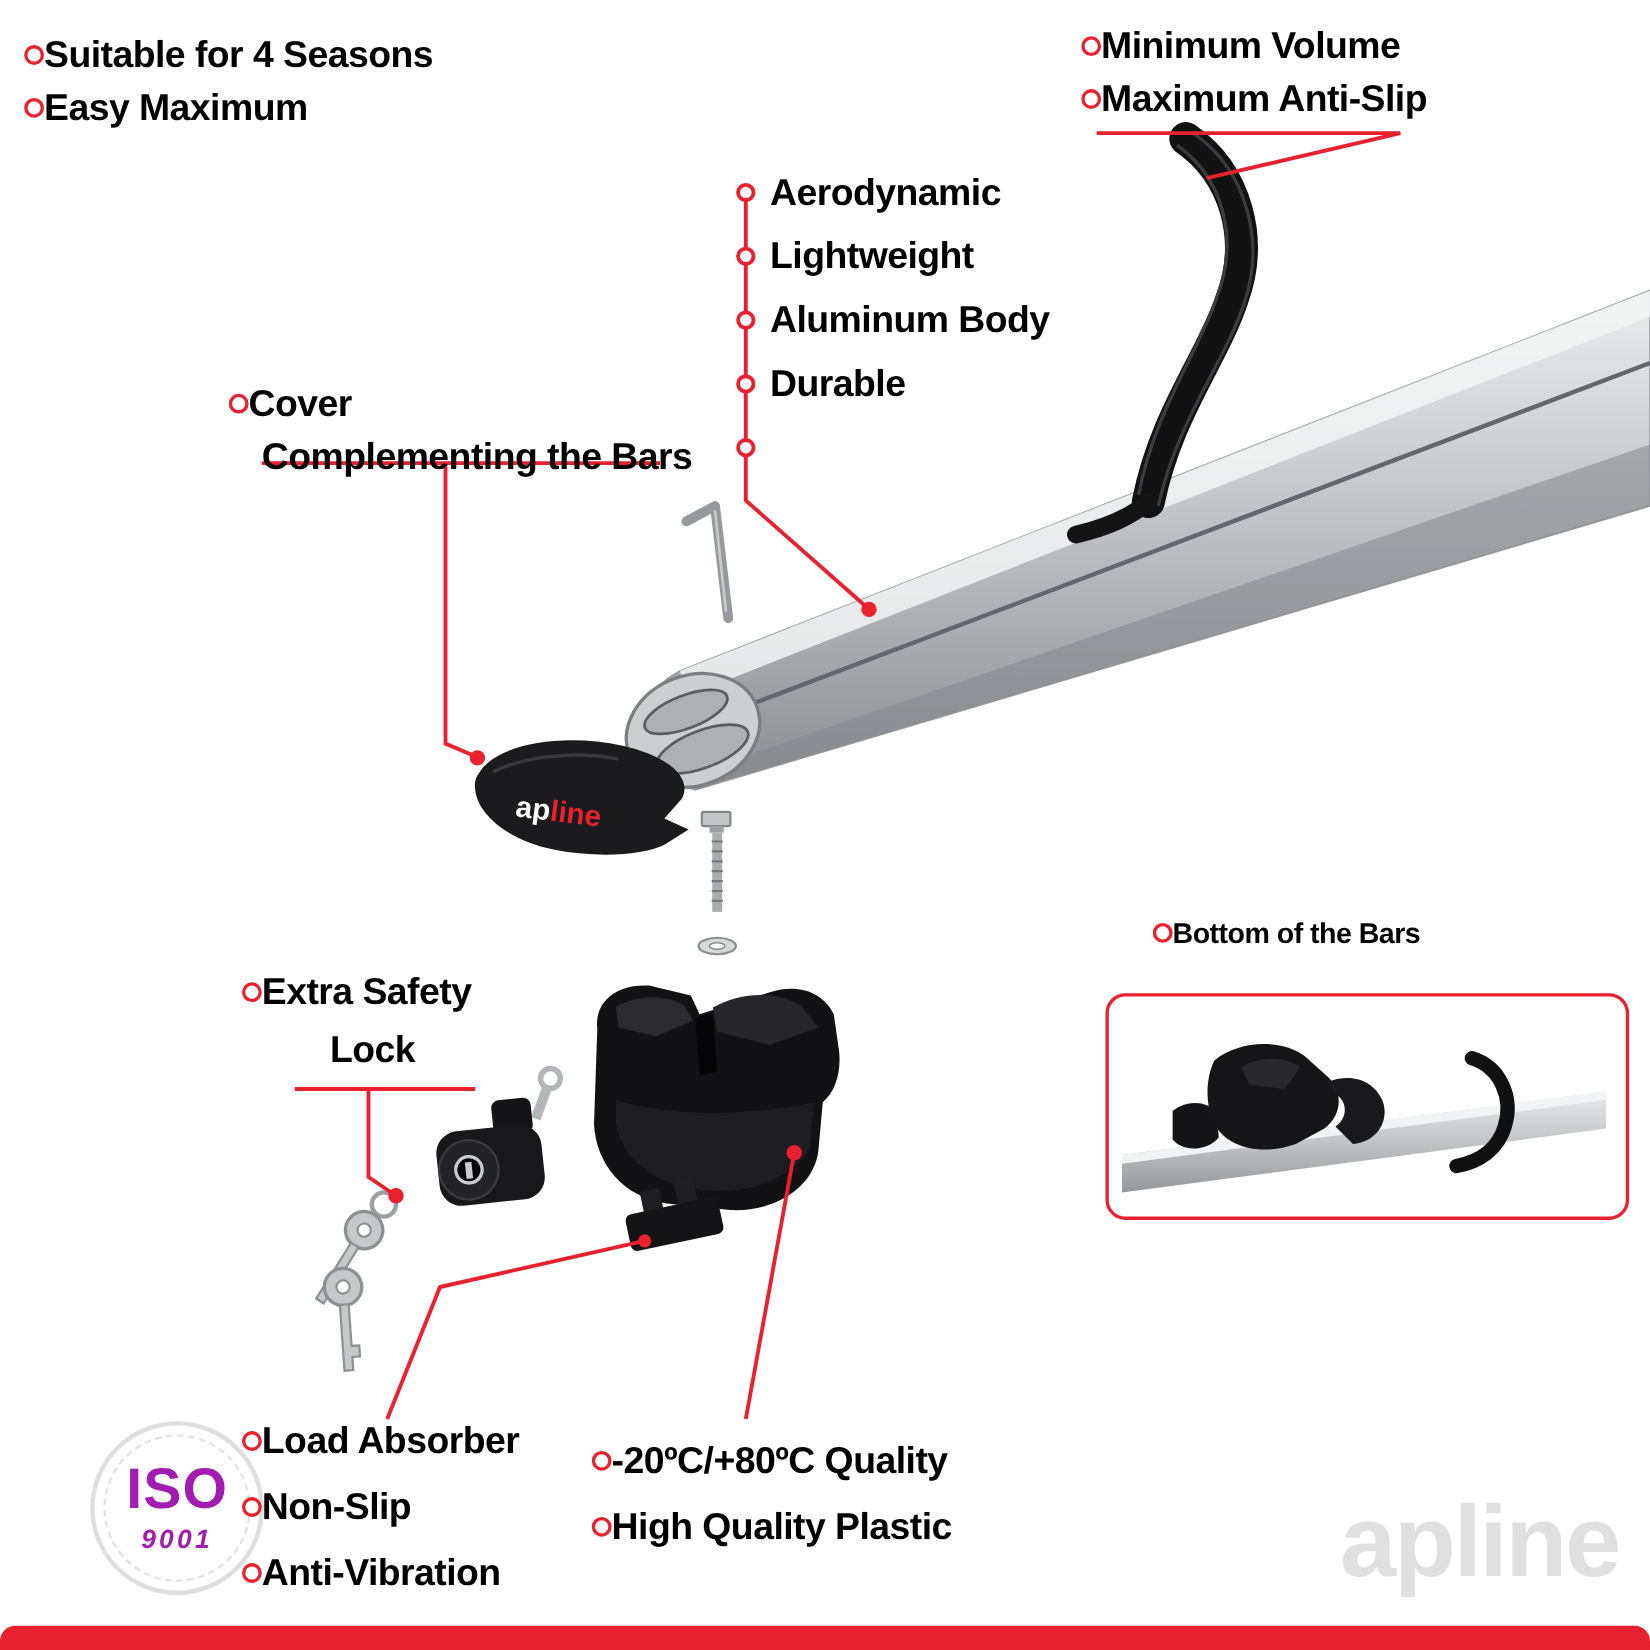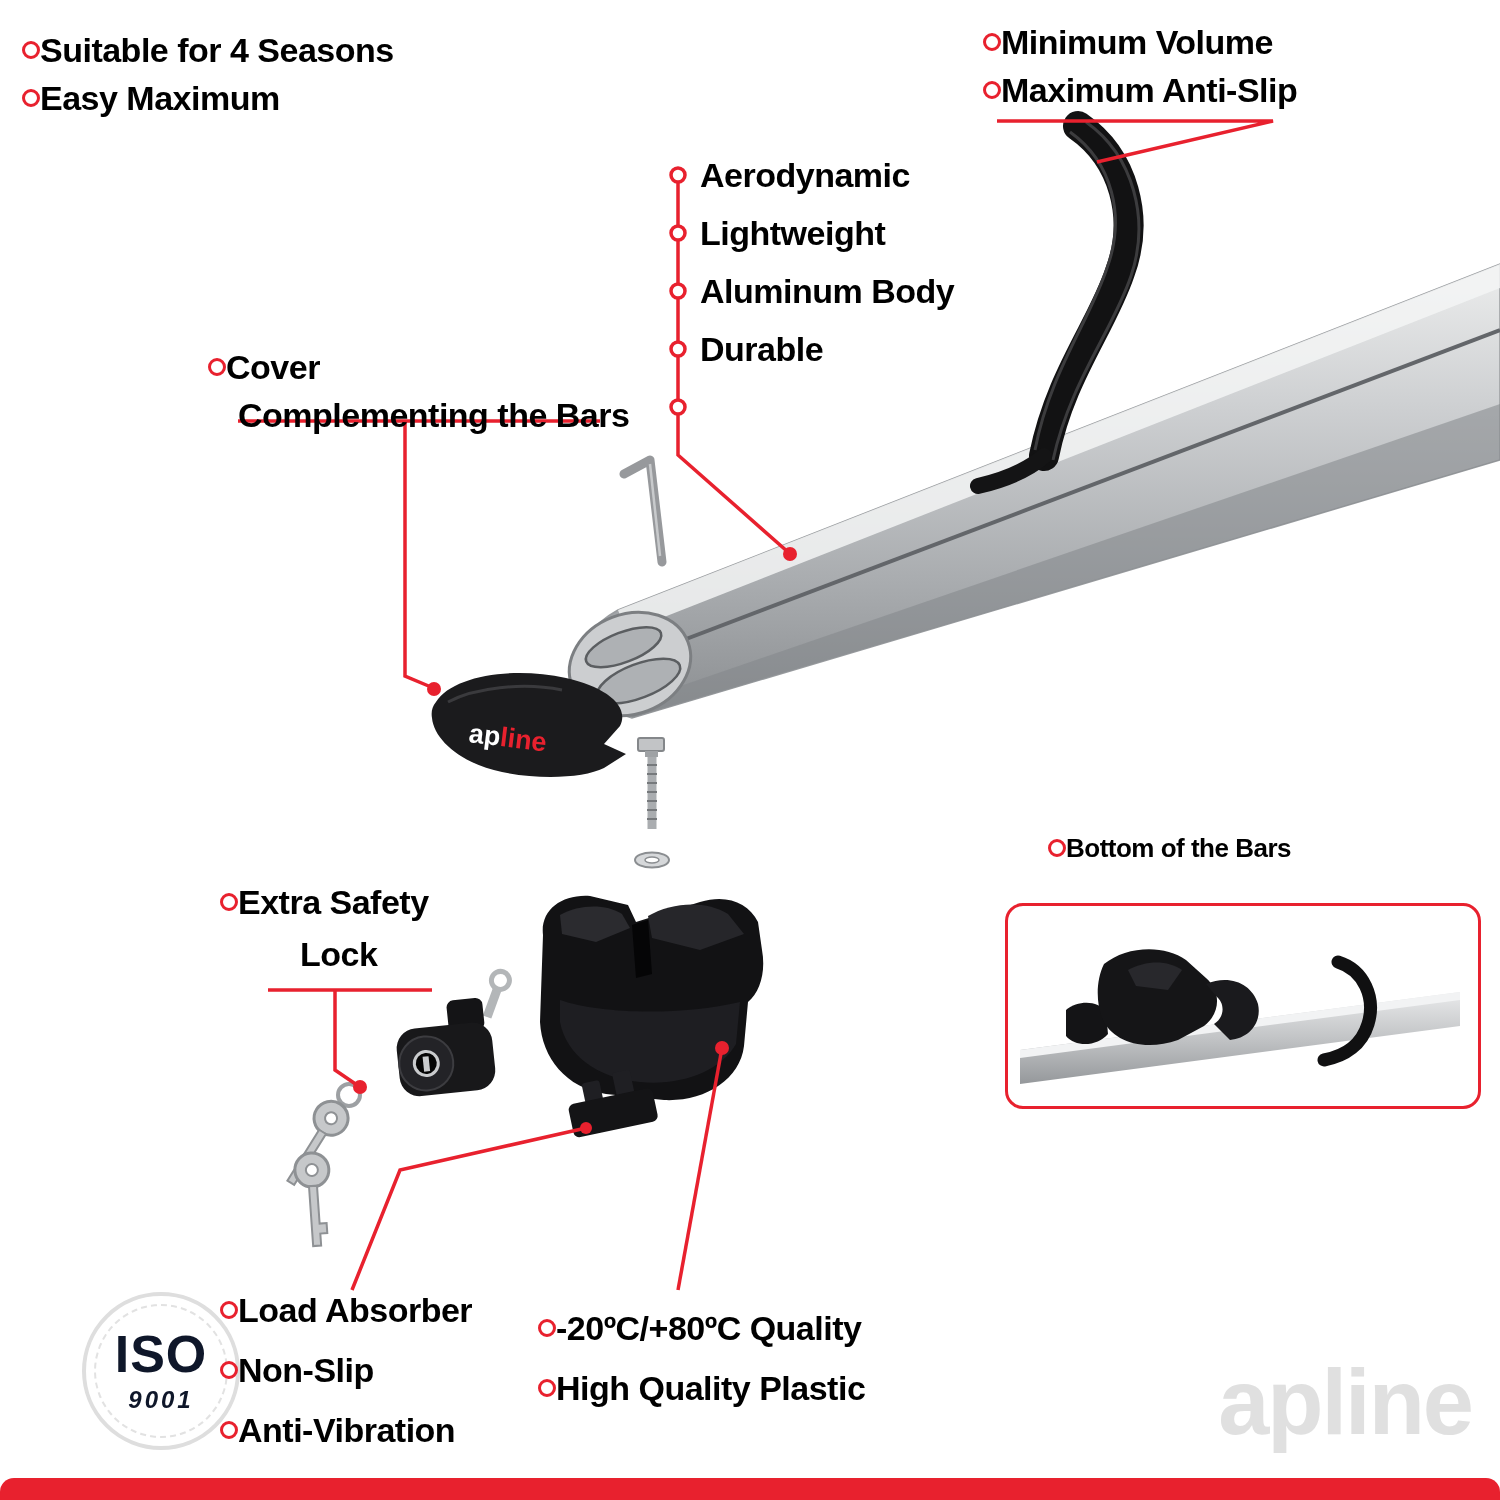--- a/index.html
+++ b/index.html
@@ -23,21 +23,21 @@
   .lock-indent { margin-left:80px;align-items:flex-end; }
   .big { font-size:26px; }
   .inset-box {
     position:absolute; left:1005px; top:903px; width:470px; height:200px;
     border:3.5px solid var(--red); border-radius:18px; background:#fff; z-index:2;
   }
   .iso-badge {
     position:absolute; left:82px; top:1292px; width:150px; height:150px; z-index:0;
     border:4px solid #dedede; border-radius:50%;
     display:flex; flex-direction:column; align-items:center; justify-content:center;
-    color:#0f172a;
+    color:#a21caf;
   }
   .iso-inner {
     position:absolute; inset:8px; border:2px dashed #e2e2e2; border-radius:50%;
   }
   .iso-top { font-weight:bold; font-size:52px; line-height:1; letter-spacing:1px; }
   .iso-bottom { font-size:24px; font-weight:bold; margin-top:6px; letter-spacing:3px;font-style:italic; }
   .brand-watermark {
     position:absolute; right:28px; bottom:52px; z-index:0;
     font-size:92px; font-weight:bold; color:#e0e0e0; letter-spacing:-2px; line-height:1;
   }

